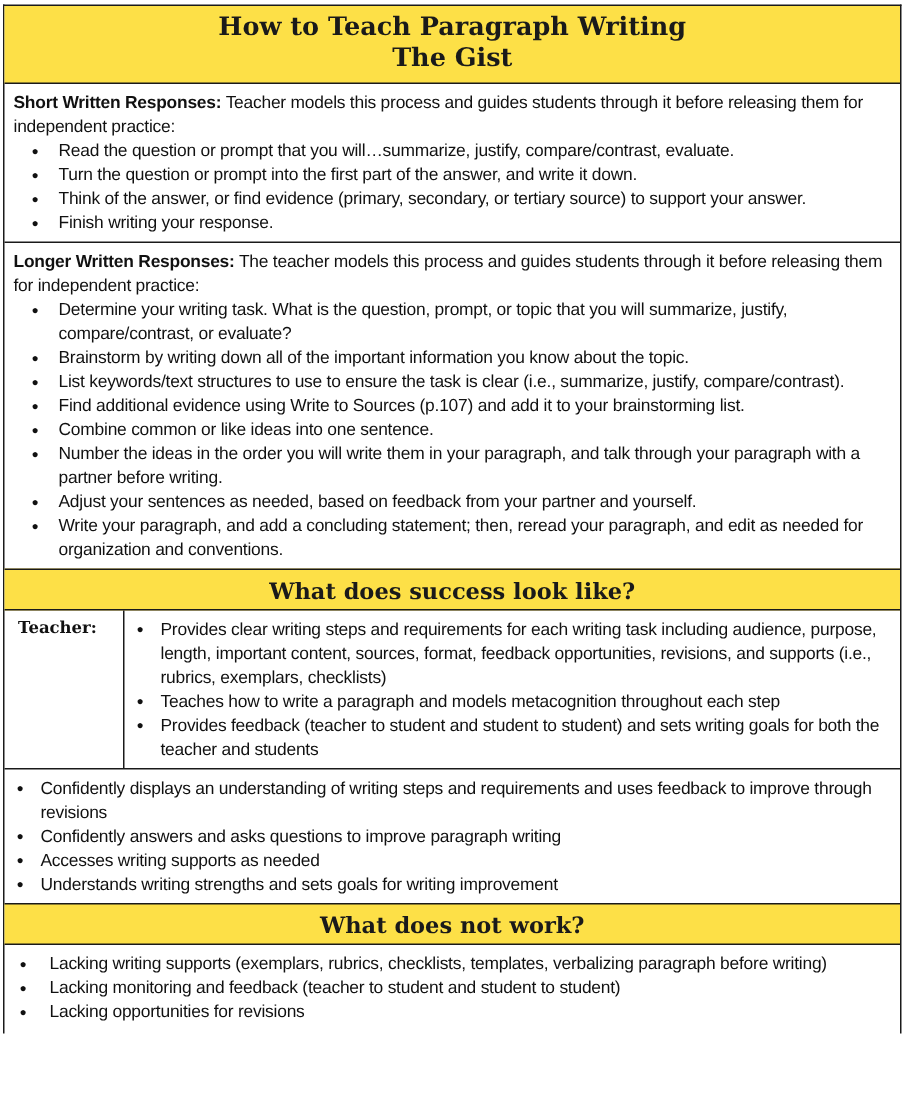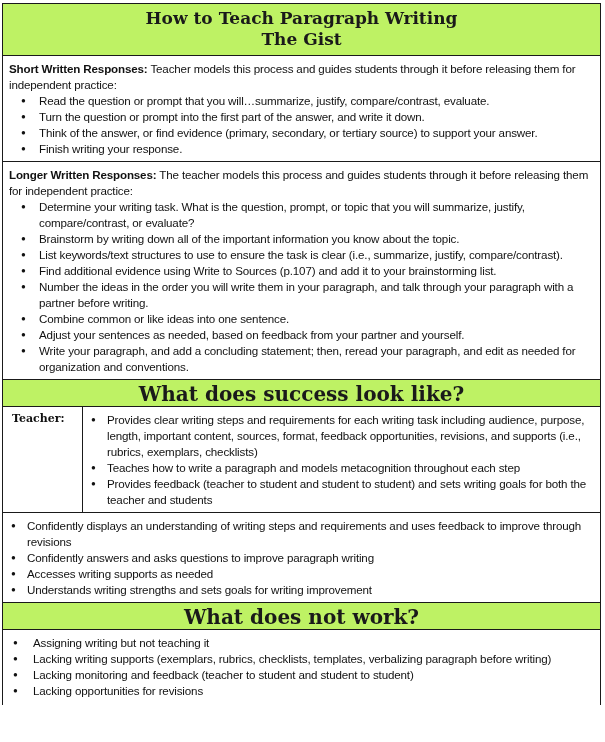--- a/index.html
+++ b/index.html
@@ -3,28 +3,28 @@
   <meta charset="utf-8">
   <style>
     html, body { margin: 0; padding: 0; background: #ffffff; }
     body { width: 605px; height: 742px; overflow: hidden; position: relative; }
     .doc {
       position: absolute; left: 2px; top: 3px; width: 597px;
       border: 1.5px solid #1a1a1a; border-bottom: none;
       font-family: "Liberation Sans", sans-serif; color: #111;
     }
     .hdr {
-      background: #bef264; text-align: center;
+      background: #fde047; text-align: center;
       font-family: "DejaVu Serif", "Liberation Serif", serif; font-weight: bold;
       color: #1a1a1a;
     }
     .hdr.main { height: 52px; border-bottom: 1.5px solid #1a1a1a; padding-top: 3px; box-sizing: border-box; }
     .hdr.main .t1 { font-size: 17px; line-height: 22px; }
     .hdr.main .t2 { font-size: 17px; line-height: 21px; }
-    .hdr.sub { height: 28px; line-height: 28px; font-size: 20px; border-top: 1.5px solid #1a1a1a; border-bottom: 1.5px solid #1a1a1a; box-sizing: border-box; }
+    .hdr.sub { height: 28px; line-height: 28px; font-size: 15px; border-top: 1.5px solid #1a1a1a; border-bottom: 1.5px solid #1a1a1a; box-sizing: border-box; }
     .sec { padding: 5px 6px 4px 6px; font-size: 11.6px; line-height: 16px; letter-spacing: -0.15px; }
     .sec + .sec { border-top: 1.5px solid #1a1a1a; }
     .lead { font-weight: bold; }
     ul { margin: 0; padding: 0; list-style: none; }
     li { position: relative; padding-left: 30px; }
     li::before { content: "\25CF"; position: absolute; left: 12px; top: 0; font-size: 8px; }
     .row { display: flex; }
     .row + .row { border-top: 1.5px solid #1a1a1a; }
     .lbl {
       width: 80px; flex: none; border-right: 1.5px solid #1a1a1a;
@@ -57,22 +57,22 @@
     </ul>
   </div>
 
   <div class="sec">
     <div><span class="lead">Longer Written Responses:</span><span> The teacher models this process and guides students through it before releasing them for independent practice:</span></div>
     <ul>
       <li>Determine your writing task. What is the question, prompt, or topic that you will summarize, justify, compare/contrast, or evaluate?</li>
       <li>Brainstorm by writing down all of the important information you know about the topic.</li>
       <li>List keywords/text structures to use to ensure the task is clear (i.e., summarize, justify, compare/contrast).</li>
       <li>Find additional evidence using Write to Sources (p.107) and add it to your brainstorming list.</li>
+      <li>Combine common or like ideas into one sentence.</li>
       <li>Number the ideas in the order you will write them in your paragraph, and talk through your paragraph with a partner before writing.</li>
-      <li>Combine common or like ideas into one sentence.</li>
       <li>Adjust your sentences as needed, based on feedback from your partner and yourself.</li>
       <li>Write your paragraph, and add a concluding statement; then, reread your paragraph, and edit as needed for organization and conventions.</li>
     </ul>
   </div>
 
   <div class="hdr sub">What does success look like?</div>
 
   <div class="row">
     <div class="lbl">Teacher:</div>
     <div class="cell">
@@ -92,19 +92,18 @@
         <li>Accesses writing supports as needed</li>
         <li>Understands writing strengths and sets goals for writing improvement</li>
       </ul>
     </div>
   </div>
 
   <div class="hdr sub">What does not work?</div>
 
   <div class="nw">
     <ul>
-      <li>Assigning writing but not teaching it</li>
       <li>Lacking writing supports (exemplars, rubrics, checklists, templates, verbalizing paragraph before writing)</li>
       <li>Lacking monitoring and feedback (teacher to student and student to student)</li>
       <li>Lacking opportunities for revisions</li>
     </ul>
   </div>
 </div>
 
 </body></html>

